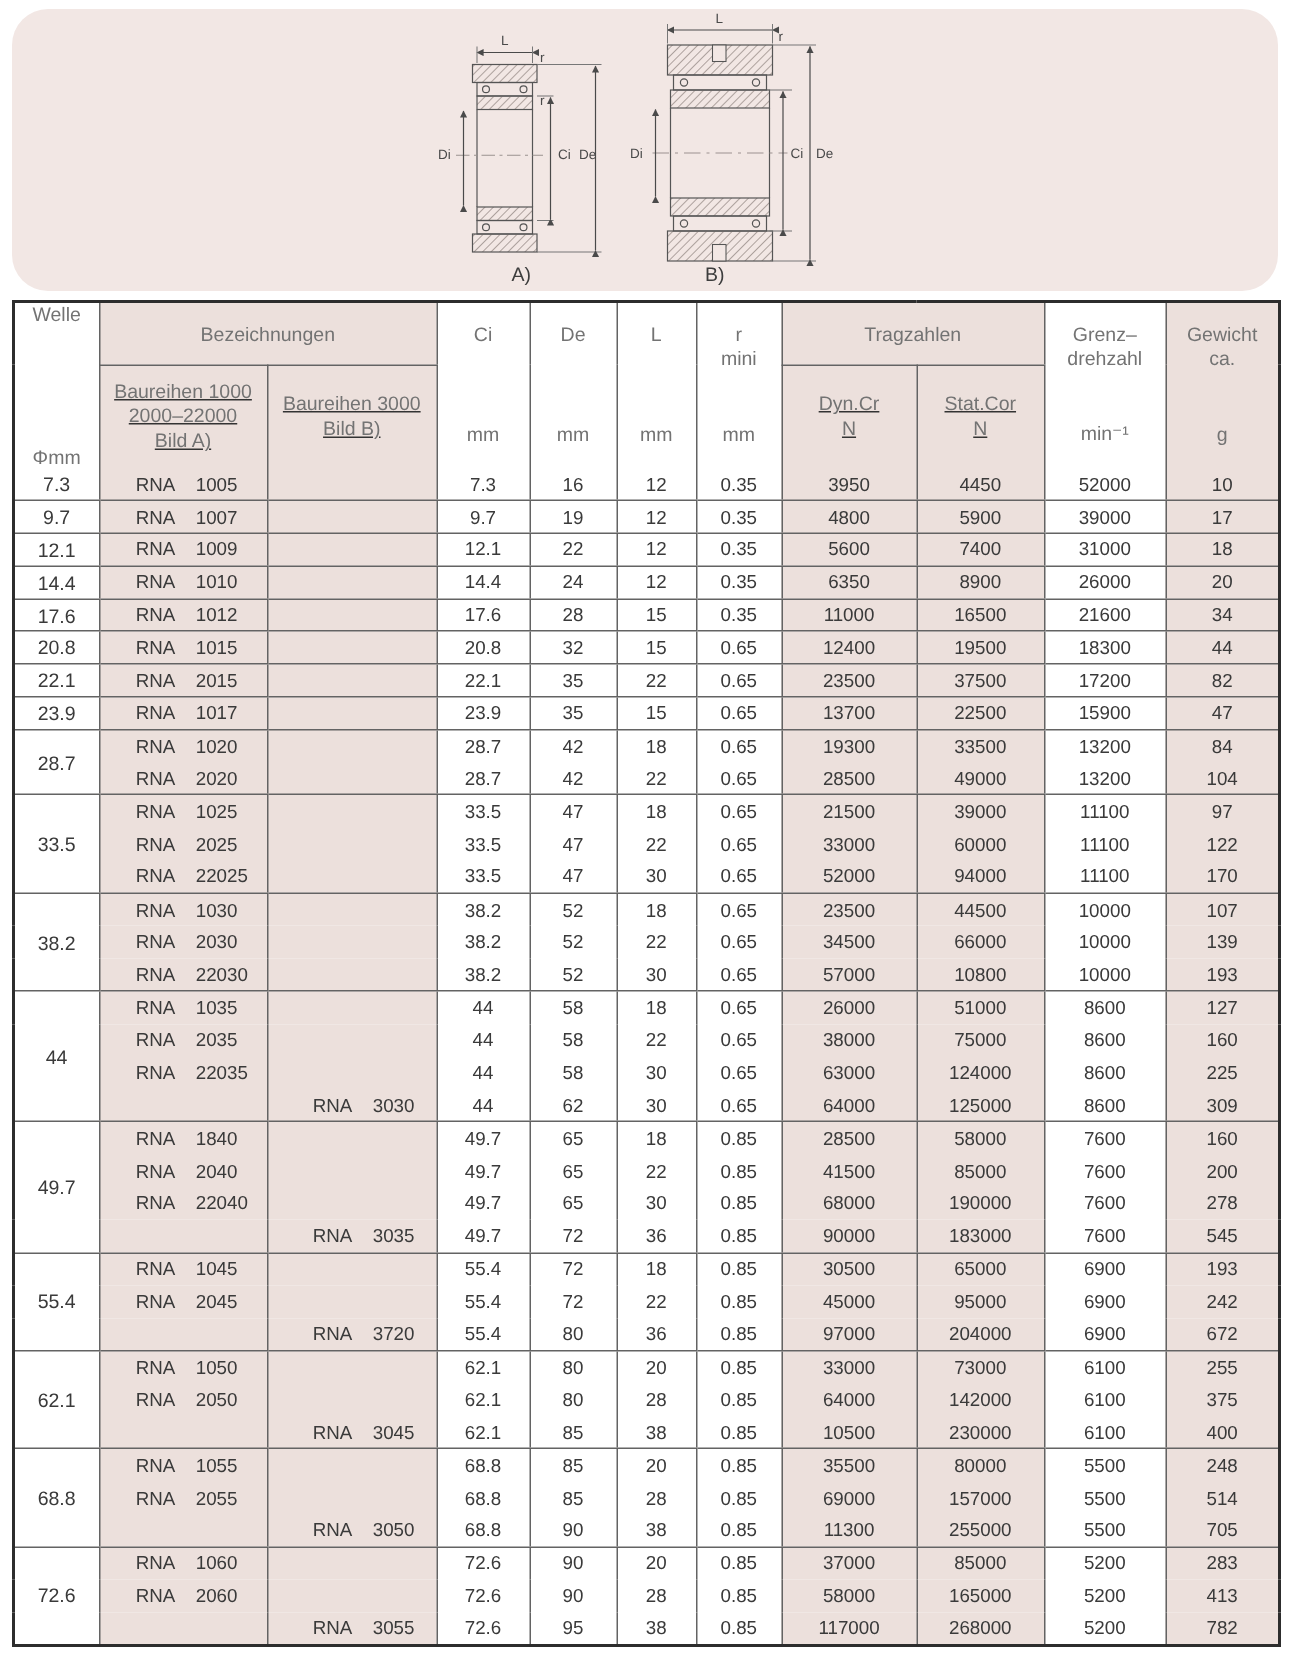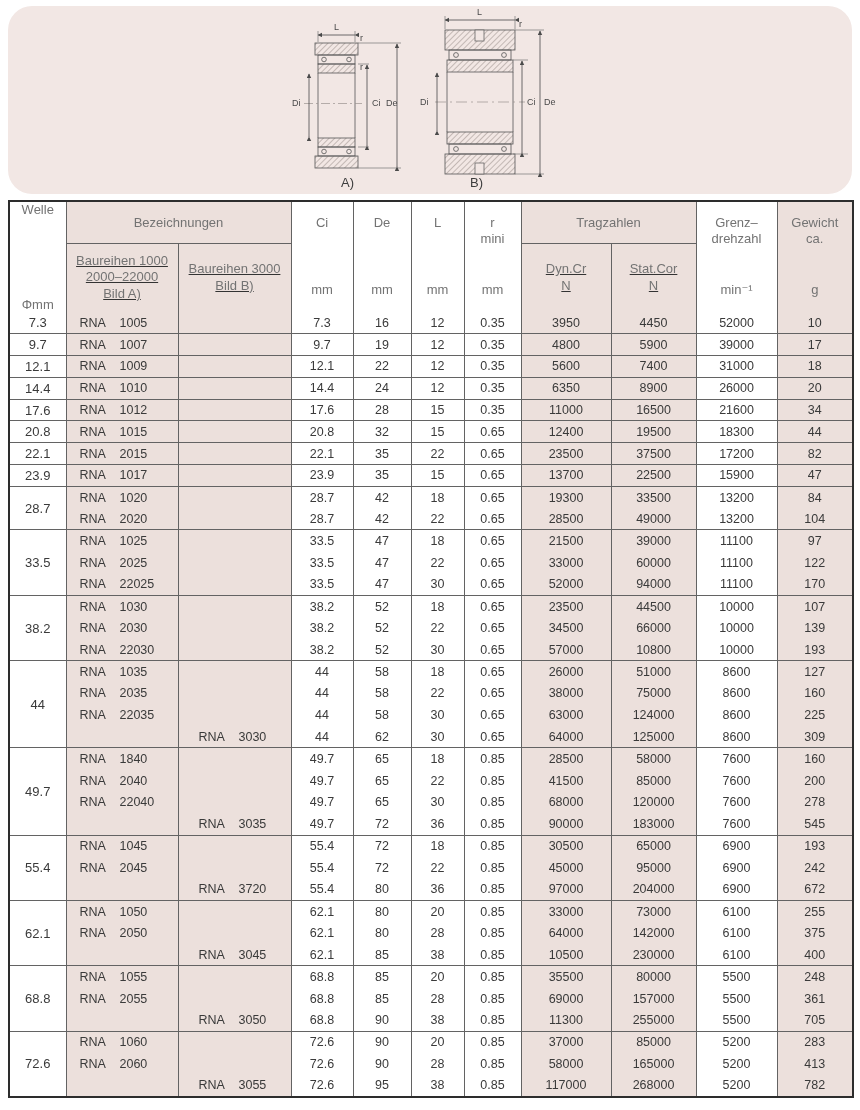--- a/index.html
+++ b/index.html
@@ -44,22 +44,22 @@
   .two { display:flex; flex-direction:column; line-height:1.25; }
   .two i, .stack i { font-style:normal; display:block; }
   .stack { line-height:1.3; }
 
   tbody tr { height:21.8px; }
   tbody td { font-size:12.5px; color:#3a3a3a; vertical-align:middle; }
   tbody tr.gend td { border-bottom:1px solid #636363; }
   td.c-welle { text-align:center; font-size:13px; border-bottom:1px solid #636363; background:#fff; }
   td.c-num { text-align:center; }
   td.c-b1, td.c-b3 { text-align:left; }
-  td.c-b1 { padding-left:13px; }
-  td.c-b3 { padding-left:20px; }
+  td.c-b1 { padding-left:24px; }
+  td.c-b3 { padding-left:30px; }
   td.c-b1 .pre, td.c-b3 .pre { display:inline-block; width:40px; }
 </style>
 </head>
 <body>
 
 <div class="page">
 
   <div class="panel">
     <svg width="844" height="188" viewBox="0 0 844 188">
       <defs>
@@ -526,21 +526,21 @@
           <td class="c-num shade">200</td>
         </tr>
         <tr>
           <td class="c-b1 shade"><span class="pre">RNA</span><span>22040</span></td>
           <td class="c-b3 shade"></td>
           <td class="c-num">49.7</td>
           <td class="c-num">65</td>
           <td class="c-num">30</td>
           <td class="c-num">0.85</td>
           <td class="c-num shade">68000</td>
-          <td class="c-num shade">120000</td>
+          <td class="c-num shade">190000</td>
           <td class="c-num">7600</td>
           <td class="c-num shade">278</td>
         </tr>
         <tr class="gend">
           <td class="c-b1 shade"></td>
           <td class="c-b3 shade"><span class="pre">RNA</span><span>3035</span></td>
           <td class="c-num">49.7</td>
           <td class="c-num">72</td>
           <td class="c-num">36</td>
           <td class="c-num">0.85</td>
@@ -639,21 +639,21 @@
         <tr>
           <td class="c-b1 shade"><span class="pre">RNA</span><span>2055</span></td>
           <td class="c-b3 shade"></td>
           <td class="c-num">68.8</td>
           <td class="c-num">85</td>
           <td class="c-num">28</td>
           <td class="c-num">0.85</td>
           <td class="c-num shade">69000</td>
           <td class="c-num shade">157000</td>
           <td class="c-num">5500</td>
-          <td class="c-num shade">361</td>
+          <td class="c-num shade">514</td>
         </tr>
         <tr class="gend">
           <td class="c-b1 shade"></td>
           <td class="c-b3 shade"><span class="pre">RNA</span><span>3050</span></td>
           <td class="c-num">68.8</td>
           <td class="c-num">90</td>
           <td class="c-num">38</td>
           <td class="c-num">0.85</td>
           <td class="c-num shade">11300</td>
           <td class="c-num shade">255000</td>

